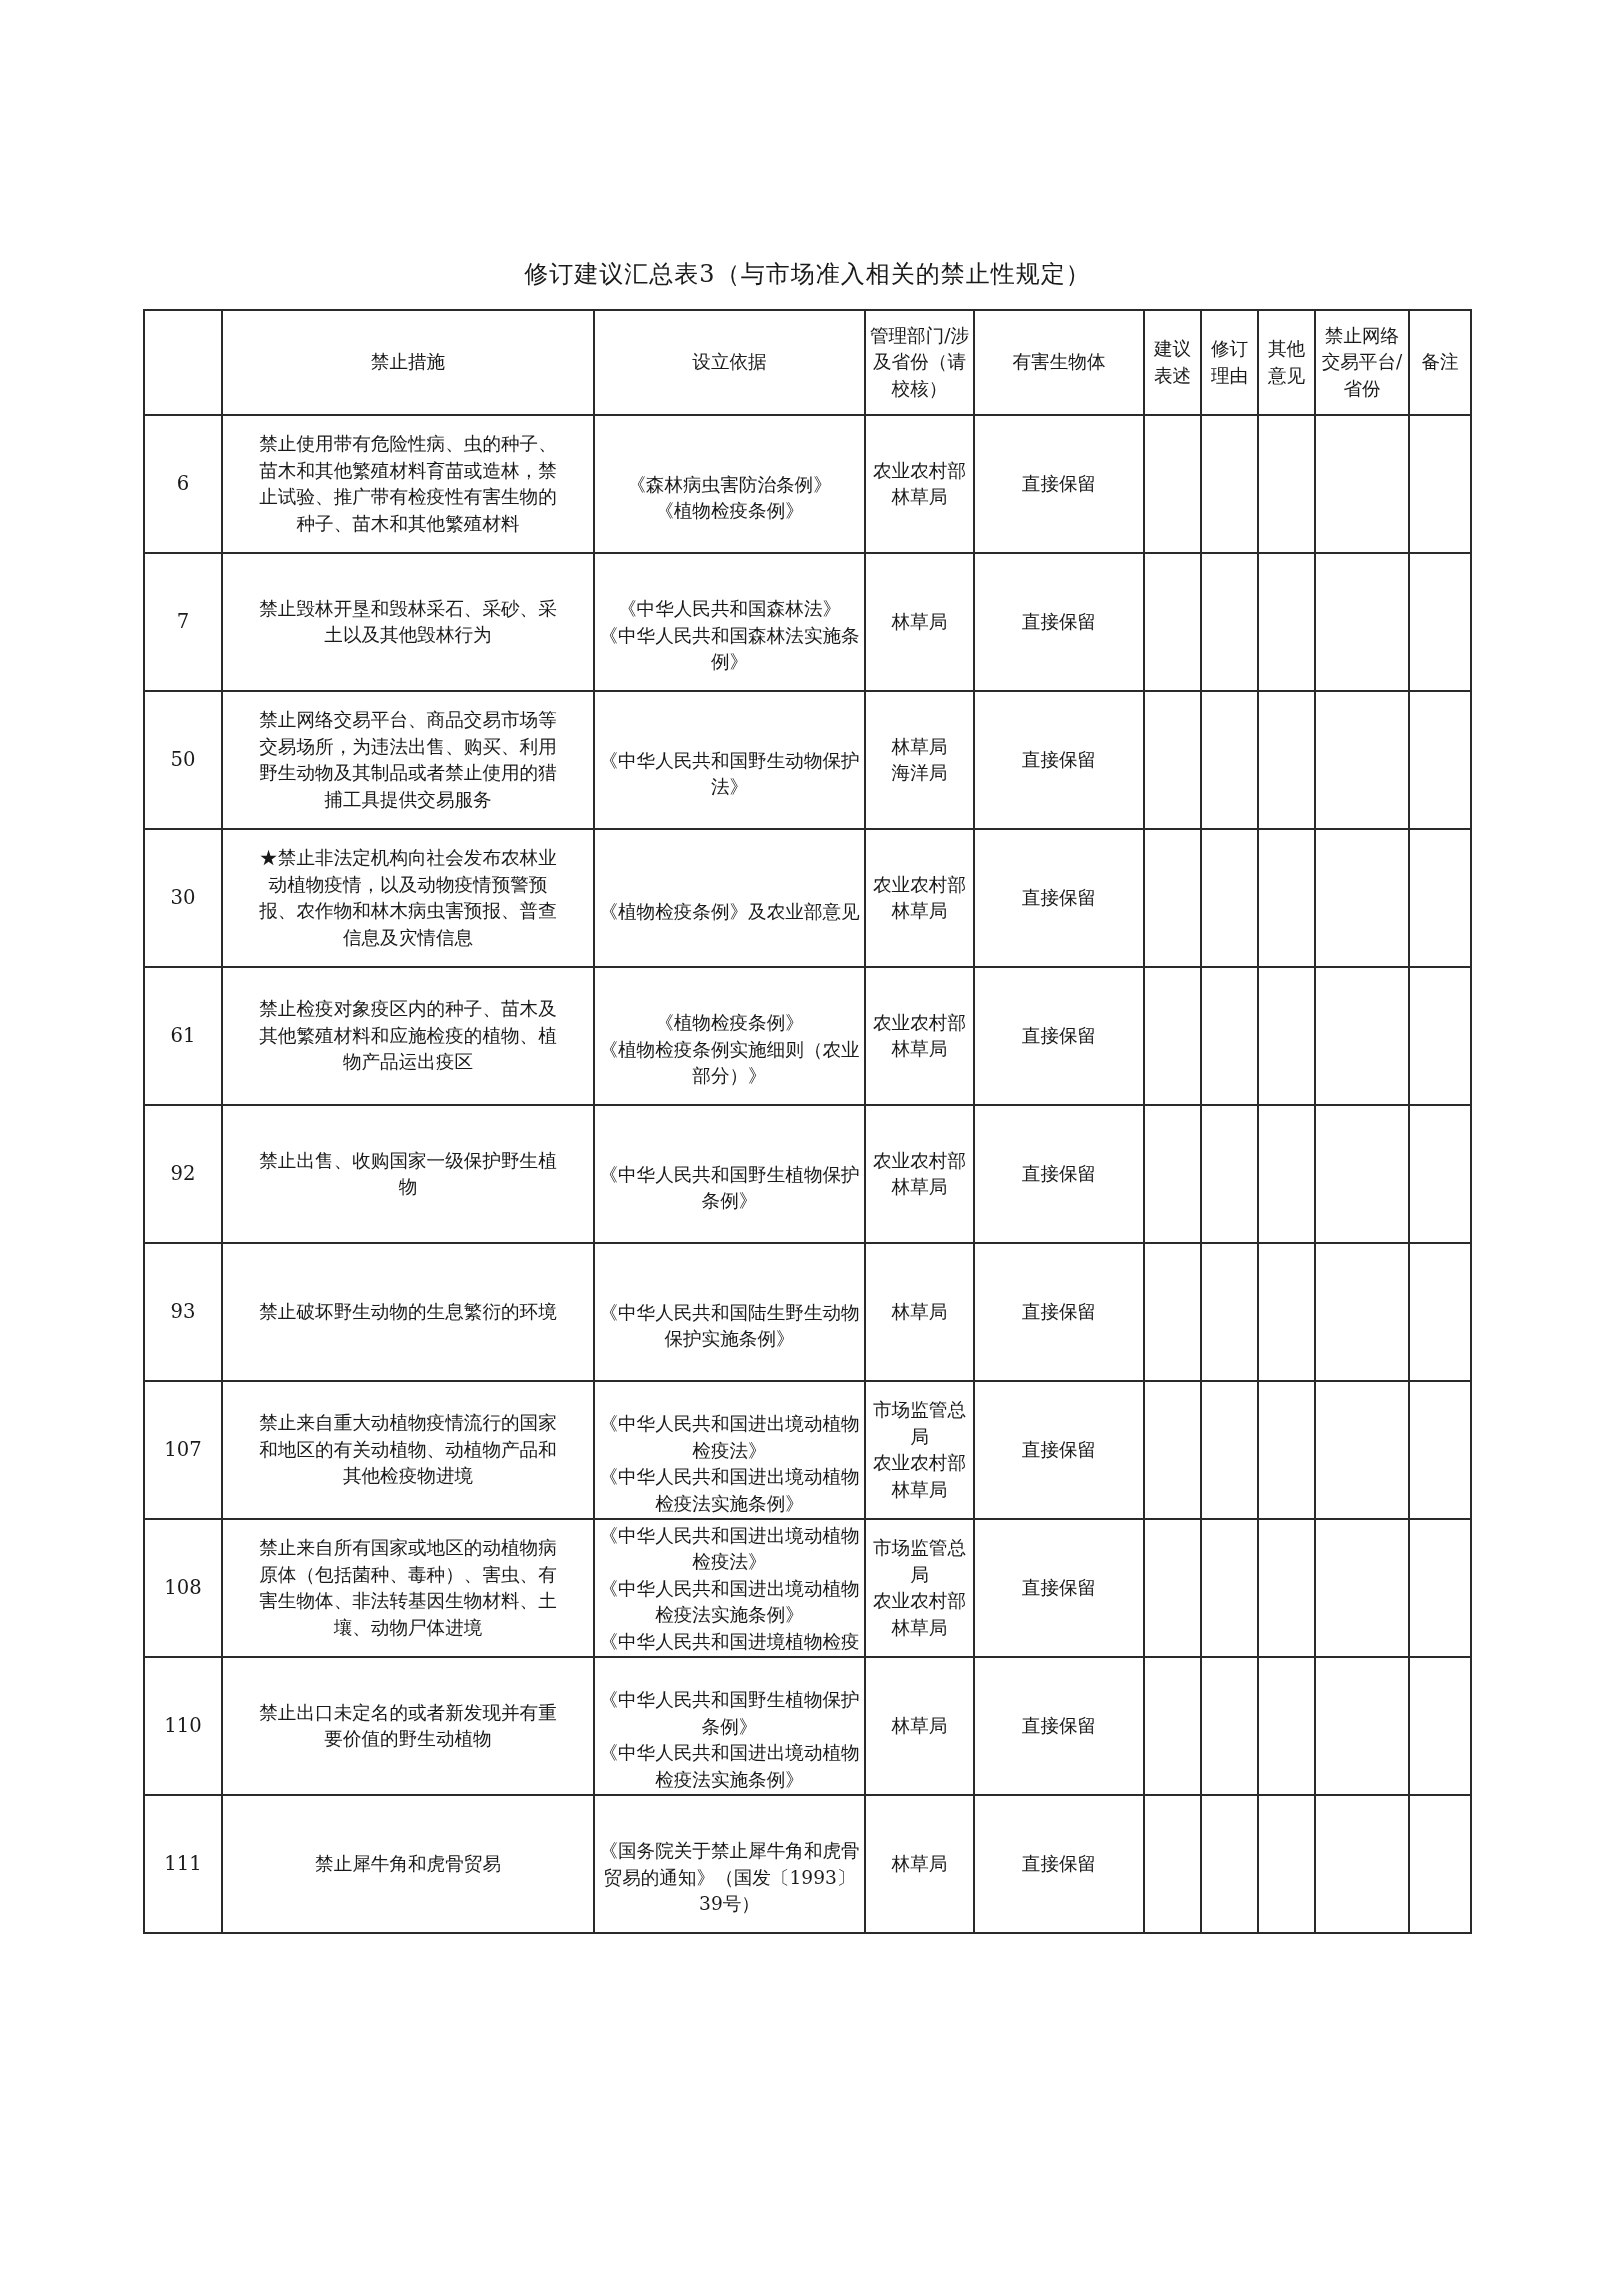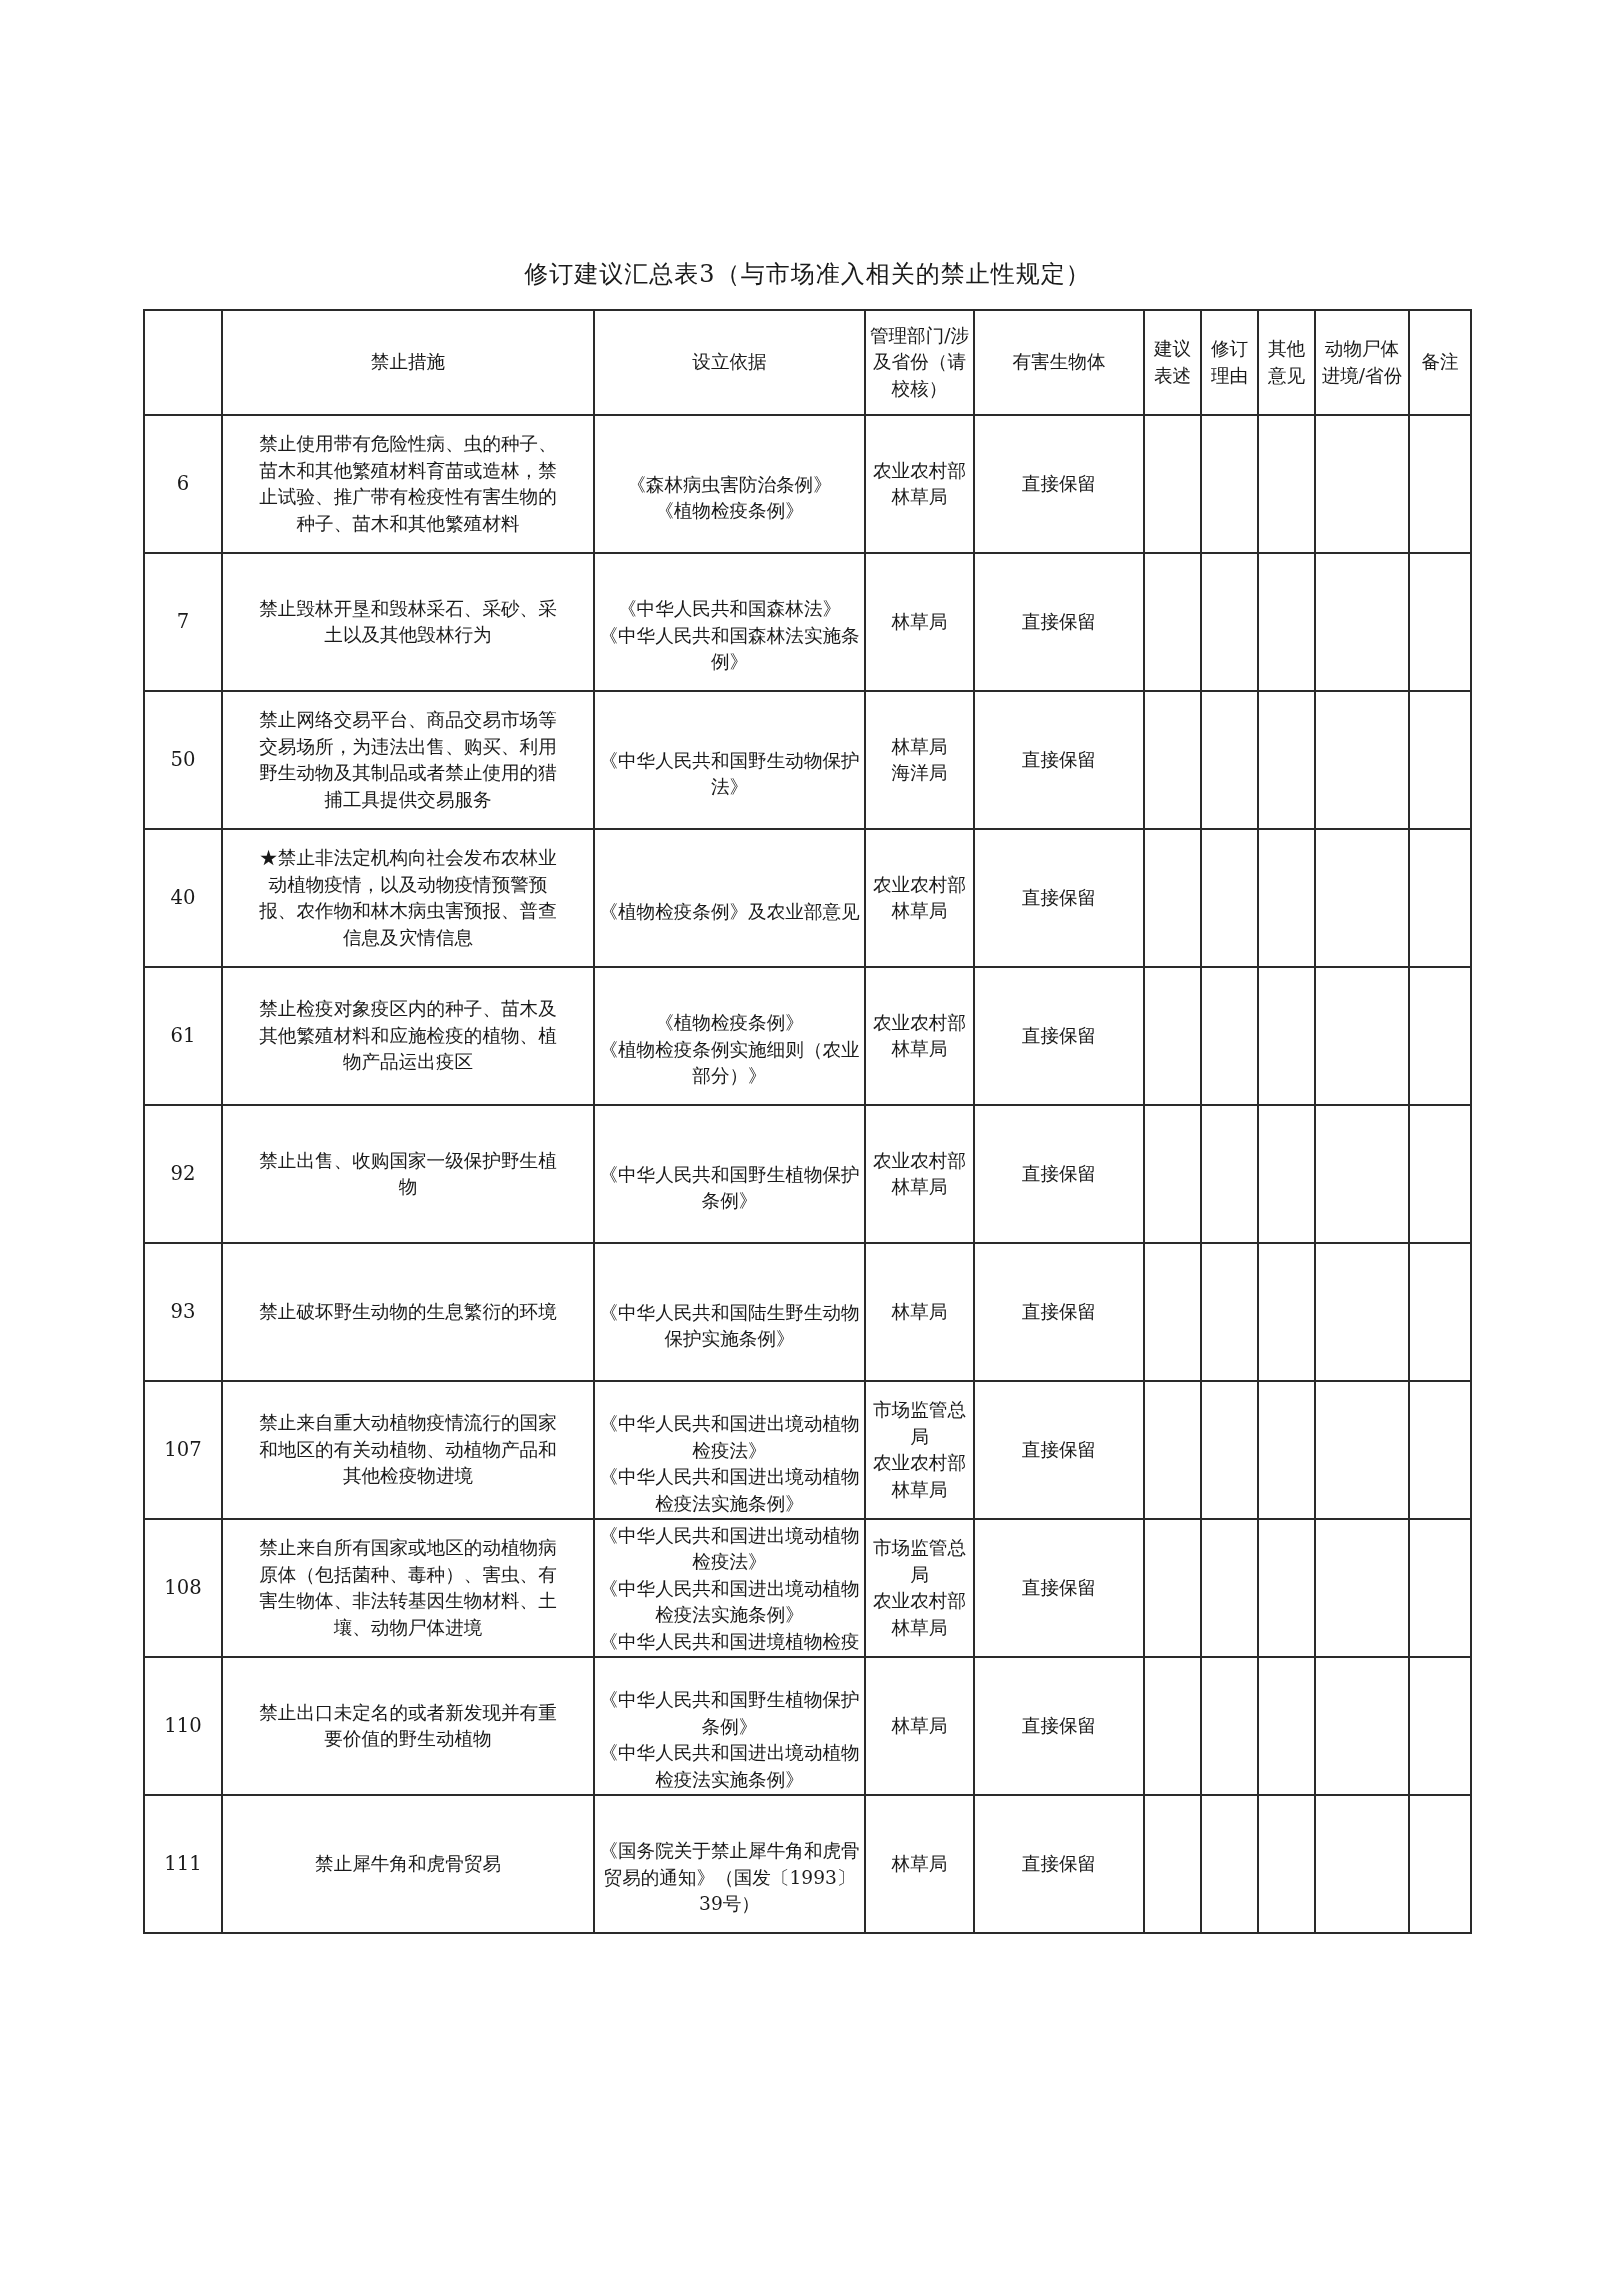--- a/index.html
+++ b/index.html
@@ -51,21 +51,21 @@
   <thead>
     <tr>
       <th></th>
       <th>禁止措施</th>
       <th>设立依据</th>
       <th class="narrow">管理部门/涉及省份（请校核）</th>
       <th>有害生物体</th>
       <th class="narrow">建议表述</th>
       <th class="narrow">修订理由</th>
       <th class="narrow">其他意见</th>
-      <th class="narrow">动物尸体进境/省份</th>
+      <th class="narrow">禁止网络交易平台/省份</th>
       <th>备注</th>
     </tr>
   </thead>
   <tbody id="table-body">
   <tr>
     <td>
           <div class="cellwrap num">6</div>
         </td>
     <td>
           <div class="cellwrap">
@@ -161,21 +161,21 @@
         </td>
     <td></td>
     <td></td>
     <td></td>
     <td></td>
     <td></td>
   </tr>
 
   <tr>
     <td>
-          <div class="cellwrap num">40</div>
+          <div class="cellwrap num">30</div>
         </td>
     <td>
           <div class="cellwrap">
             <div class="measure">★禁止非法定机构向社会发布农林业动植物疫情，以及动物疫情预警预报、农作物和林木病虫害预报、普查信息及灾情信息</div>
           </div>
         </td>
     <td>
           <div class="cellwrap">
             <div class="basis">
               <span class="basis-line">《植物检疫条例》及农业部意见</span>

